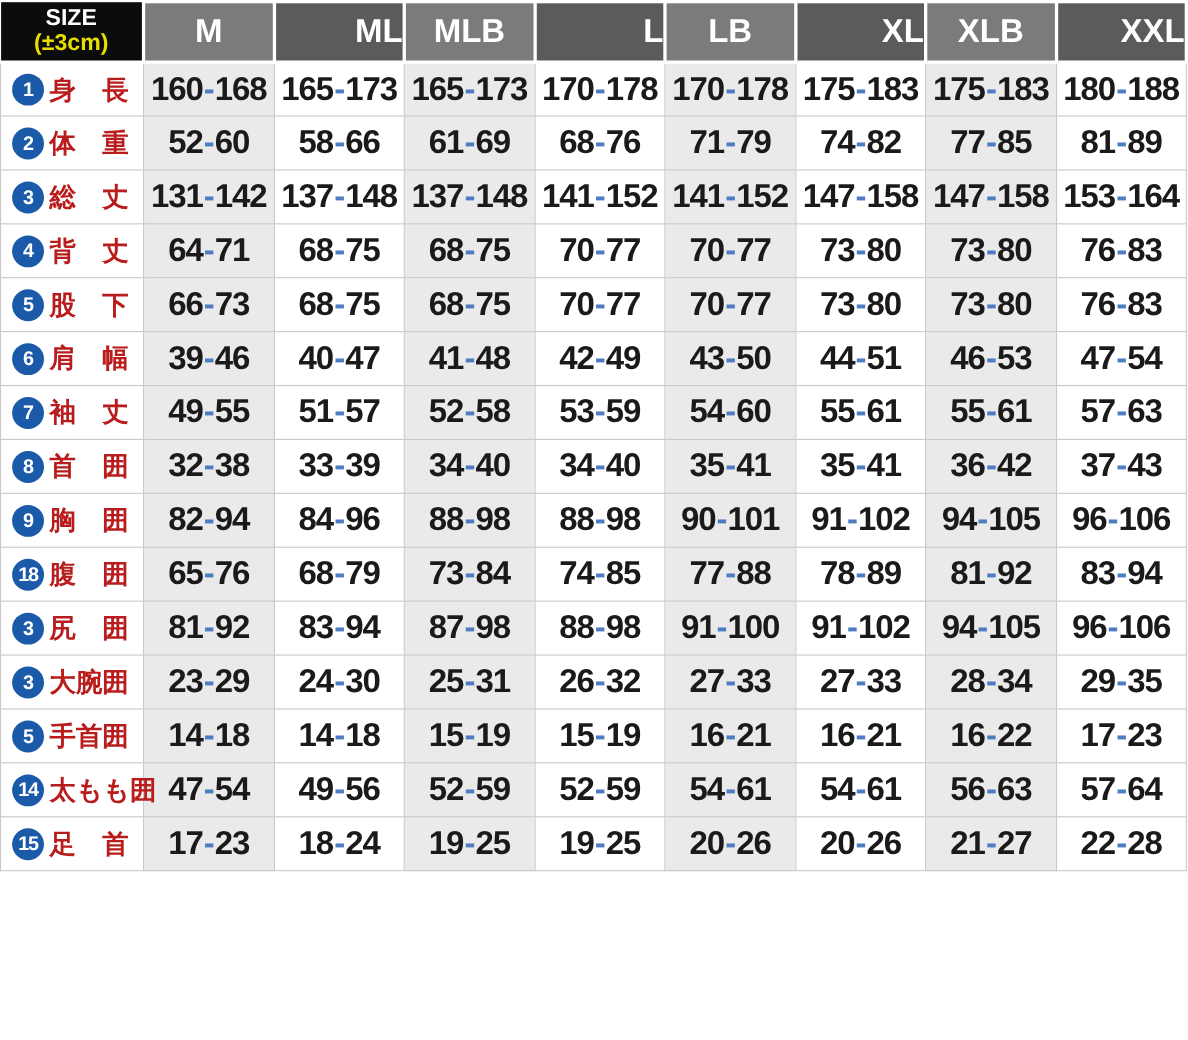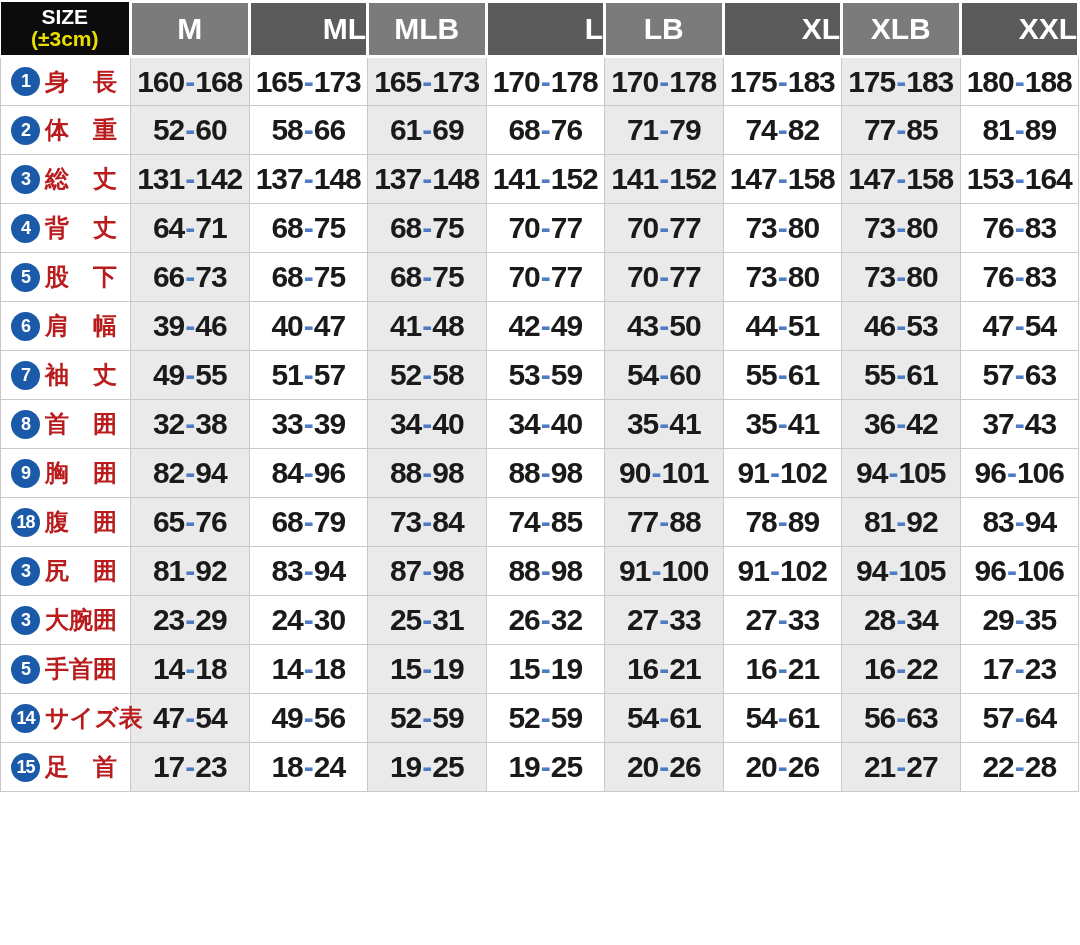--- a/index.html
+++ b/index.html
@@ -300,21 +300,21 @@
           <td class="plain">15<span class="dash">-</span>19</td>
           <td class="shaded">16<span class="dash">-</span>21</td>
           <td class="plain">16<span class="dash">-</span>21</td>
           <td class="shaded">16<span class="dash">-</span>22</td>
           <td class="plain">17<span class="dash">-</span>23</td>
         </tr>
         <tr>
           <th class="row-h">
             <span class="row-h-inner">
               <span class="num-badge">14</span>
-              <span class="row-lbl">サイズ表</span>
+              <span class="row-lbl">太もも囲</span>
             </span>
           </th>
           <td class="shaded">47<span class="dash">-</span>54</td>
           <td class="plain">49<span class="dash">-</span>56</td>
           <td class="shaded">52<span class="dash">-</span>59</td>
           <td class="plain">52<span class="dash">-</span>59</td>
           <td class="shaded">54<span class="dash">-</span>61</td>
           <td class="plain">54<span class="dash">-</span>61</td>
           <td class="shaded">56<span class="dash">-</span>63</td>
           <td class="plain">57<span class="dash">-</span>64</td>

